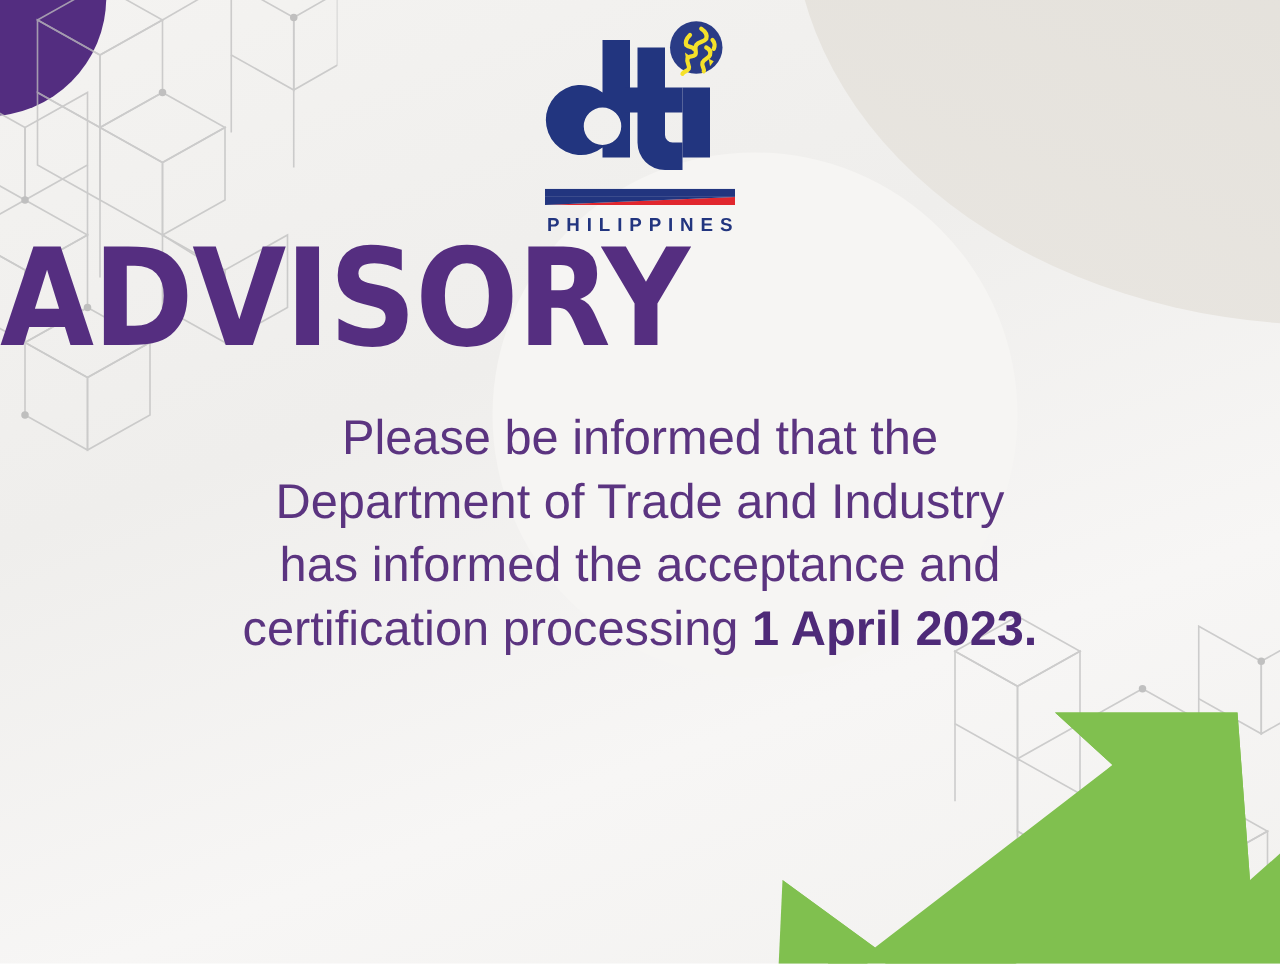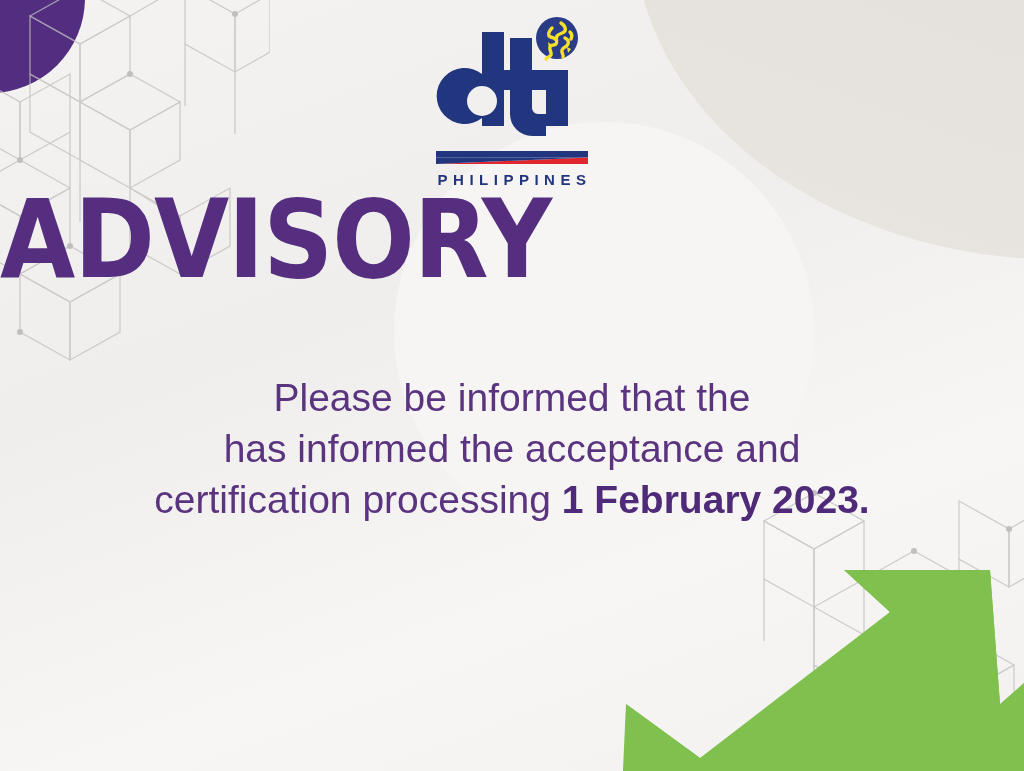--- a/index.html
+++ b/index.html
@@ -121,21 +121,20 @@
   .body-copy {
     position: absolute;
     top: 325px;
     left: 0;
     right: 0;
     text-align: center;
     font-size: 39px;
     line-height: 51px;
     color: #5B3480;
     font-family: "Liberation Sans", sans-serif;
-    margin-top: 47px;
   }
   .body-copy .line { display: block; white-space: nowrap; }
   .body-copy .emph { font-weight: bold; color: #4E2A78; }
 
   
   .green-arrow {
     position: absolute;
     left: 622px;
     top: 552px;
     width: 420px;
@@ -249,22 +248,23 @@
       <path d="M12 13 L164 6.5 L164 13 Z" fill="#E1272E"></path>
       <path d="M12 13 L12 6.5 L164 6.5 Z" fill="#22357F"></path>
     </svg>
     <div class="logo-wordmark">PHILIPPINES</div>
   </div>
 
   <div class="headline">ADVISORY</div>
 
   <div class="body-copy">
     <span class="line">Please be informed that the</span>
+    <span class="line">Department of Trade and Industry</span>
     <span class="line">has informed the acceptance and</span>
-    <span class="line"><span>certification processing </span><span class="emph">1 February 2023.</span></span>
+    <span class="line"><span>certification processing </span><span class="emph">1 April 2023.</span></span>
   </div>
 
   <svg class="green-arrow" viewBox="0 0 420 240">
     <path d="M4 152 L52 240 L76 240 L420 240 L420 115 L378 152 L368 18 L222 18 L268 60 L78 206 Z" fill="#80C04F"></path>
     <path d="M4 152 L78 206 L62 240 L0 240 Z" fill="#80C04F"></path>
     <path d="M222 18 L368 18 L378 152 L338 118 L160 240 L62 240 L268 60 Z" fill="#80C04F"></path>
   </svg>
 
 </div>
 

